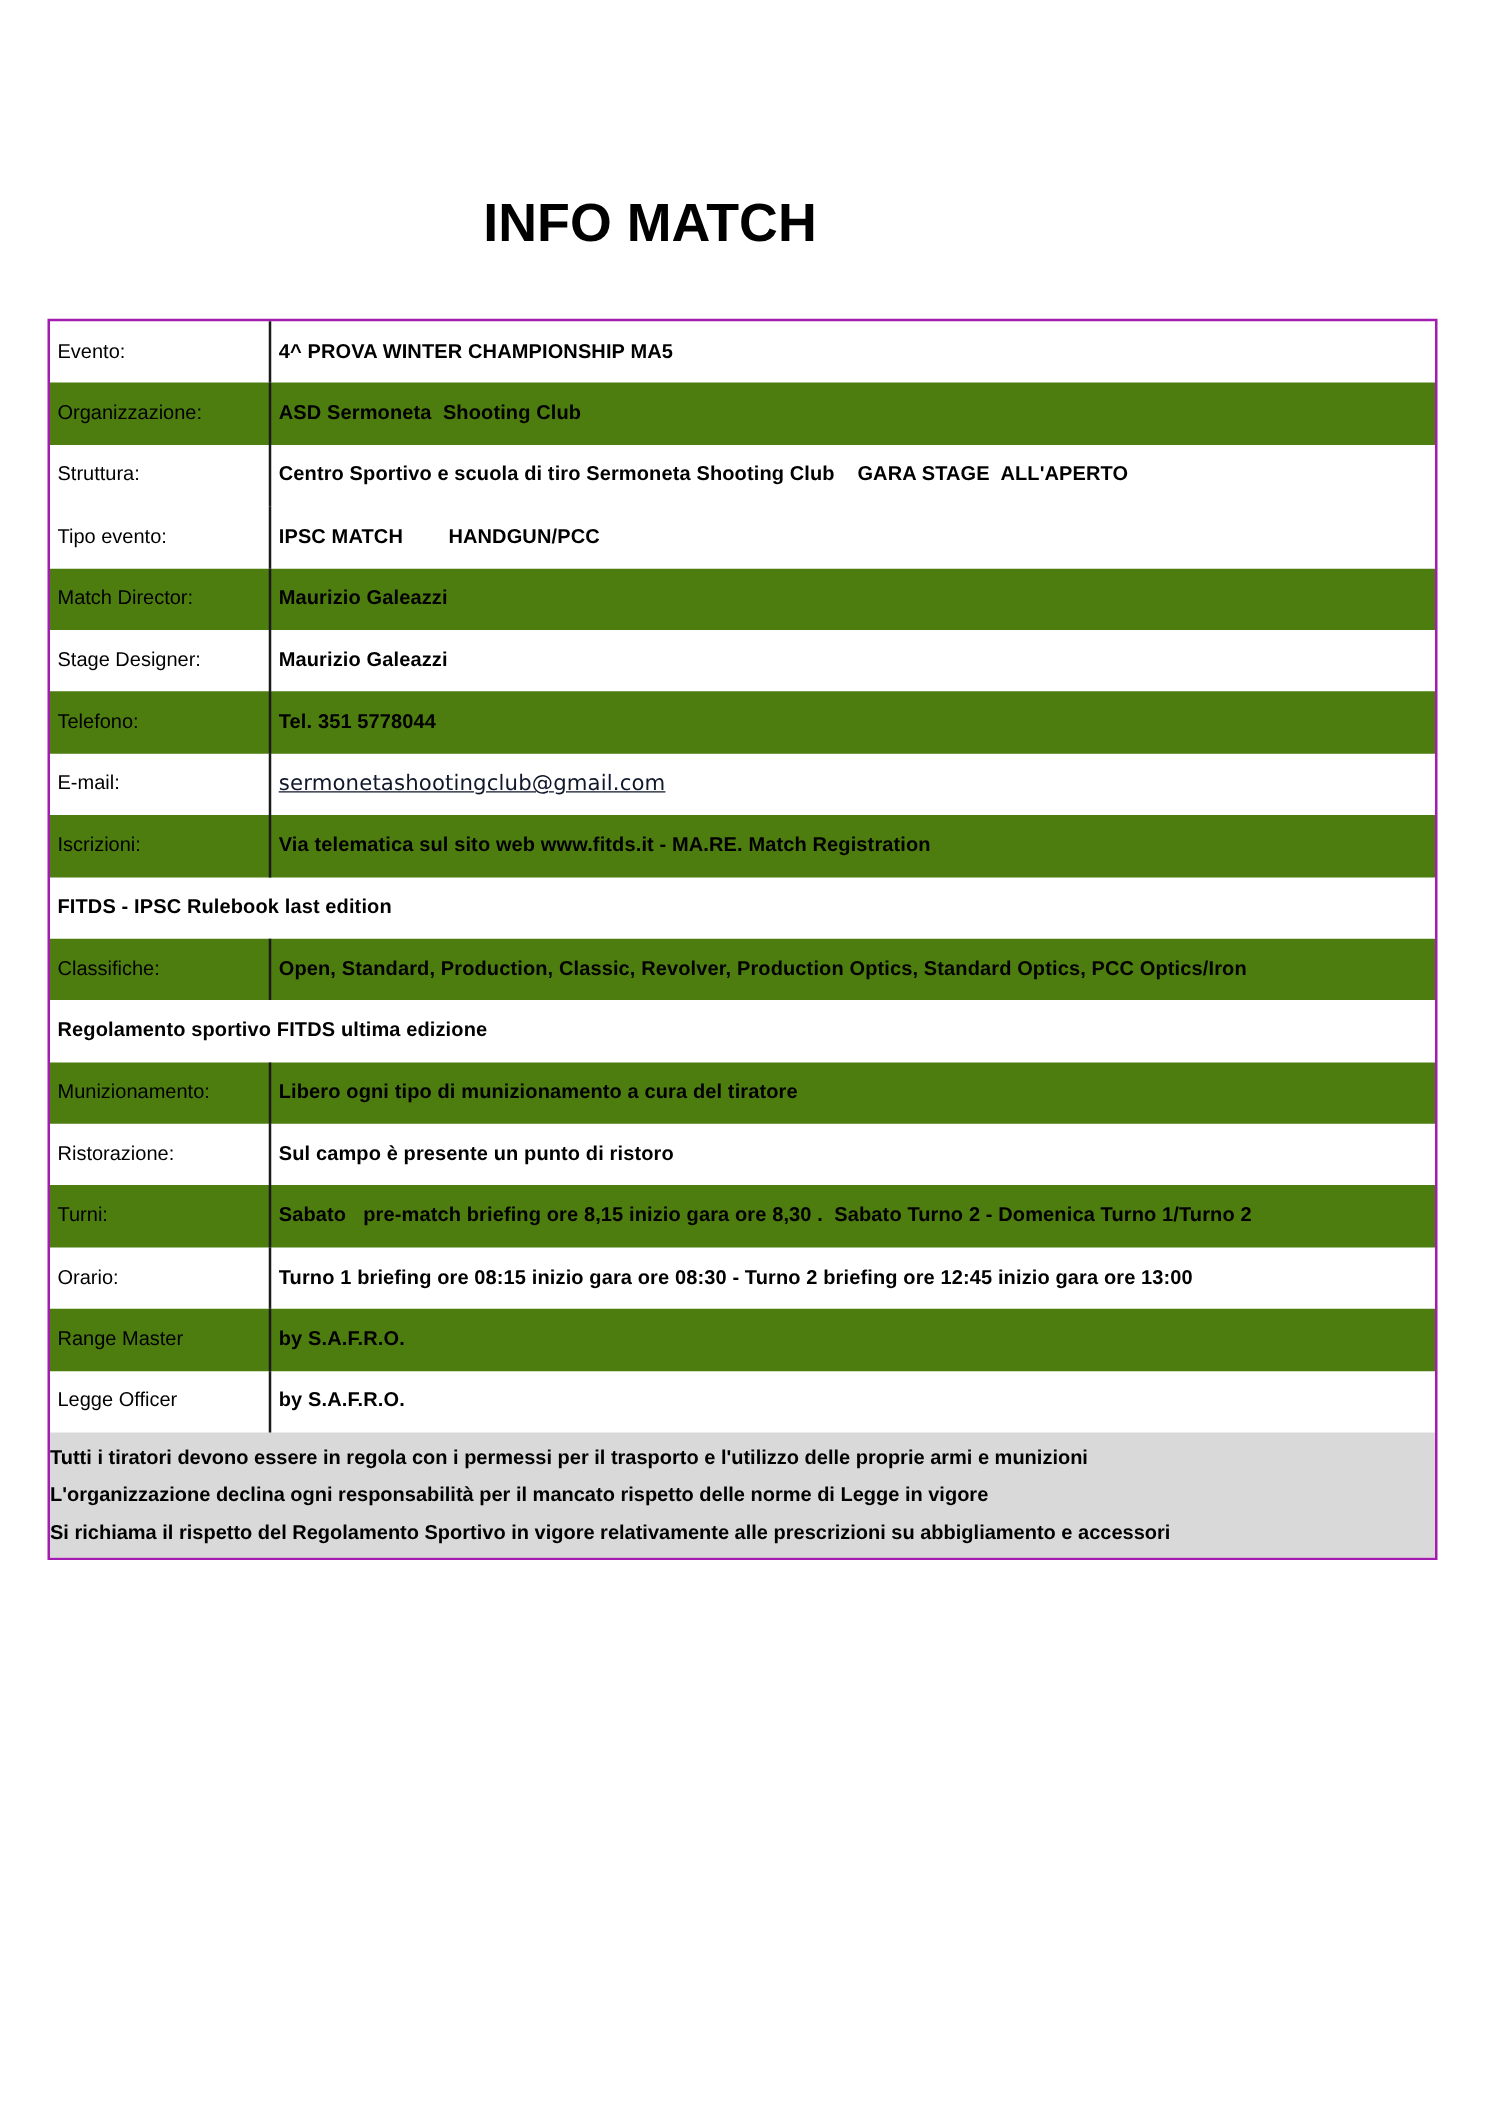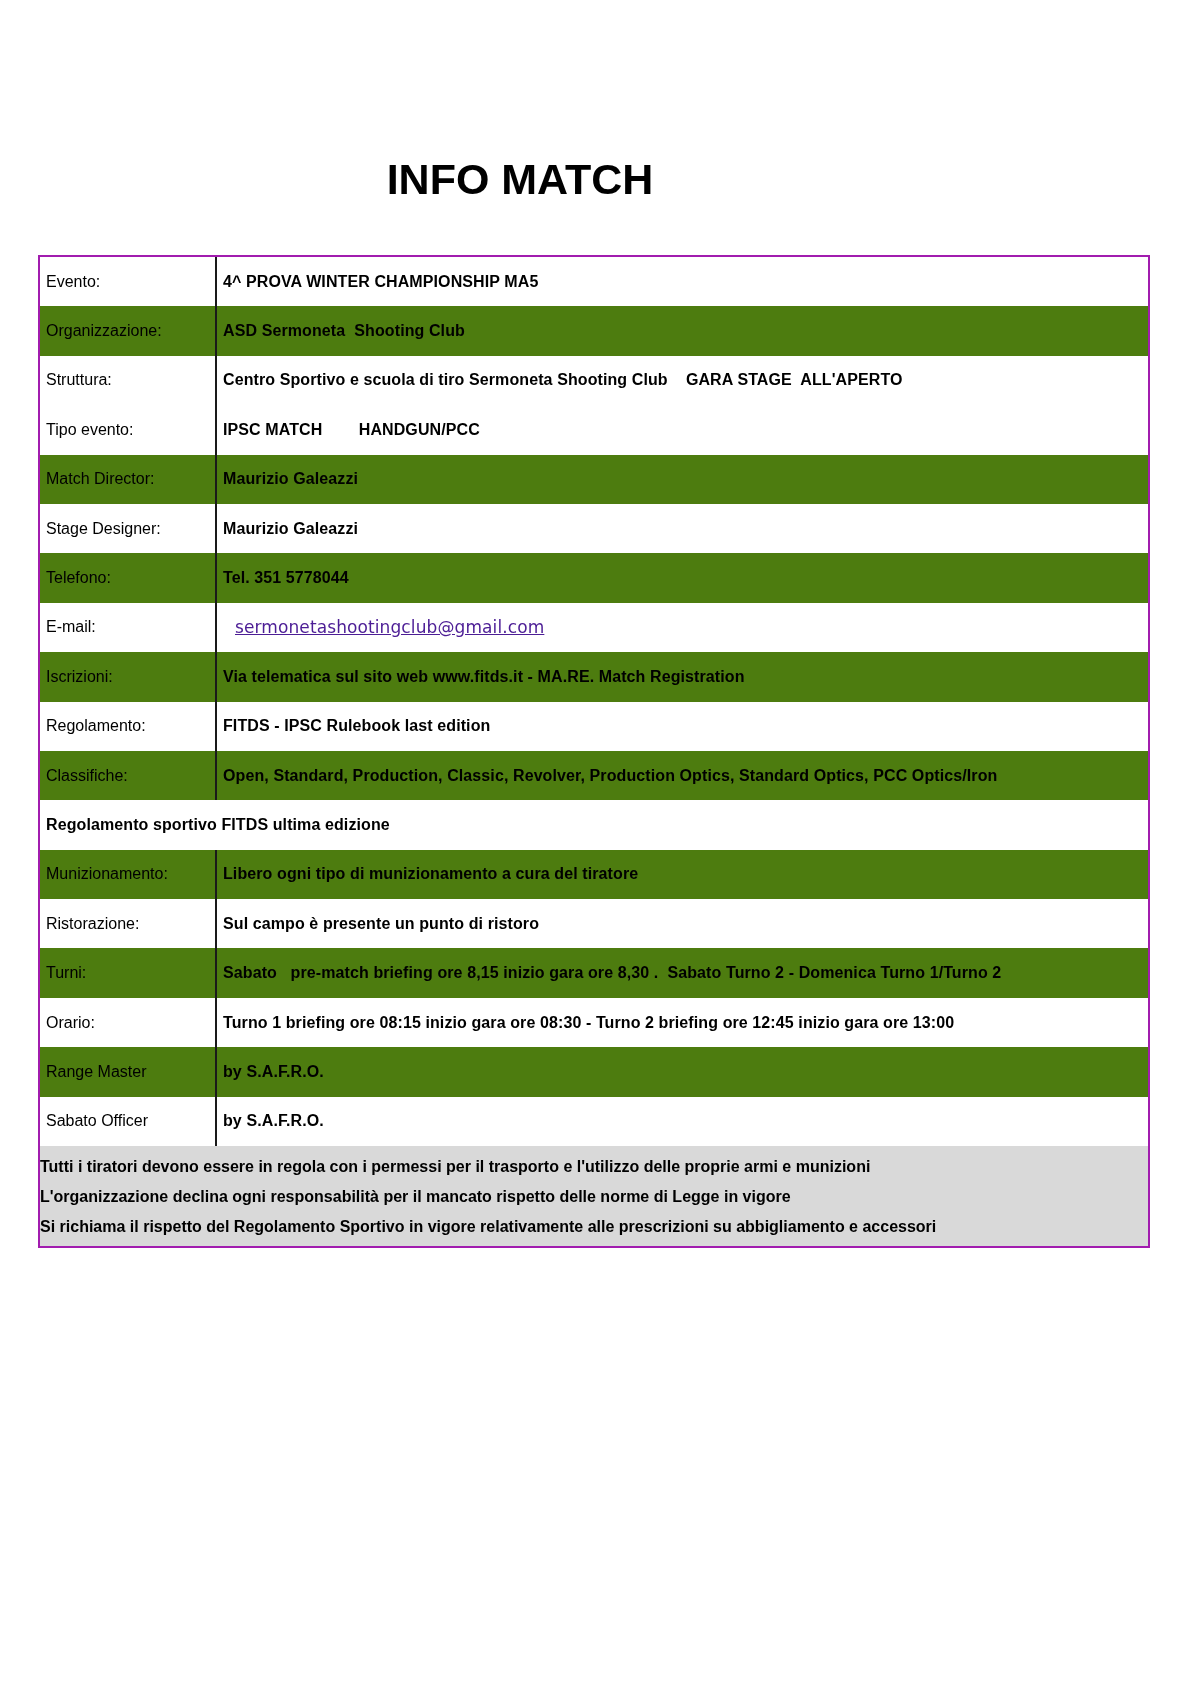--- a/index.html
+++ b/index.html
@@ -3,21 +3,21 @@
 <meta charset="utf-8">
 <style>
   html, body { margin: 0; padding: 0; background: #ffffff; }
   body { width: 1190px; height: 1684px; position: relative; overflow: hidden; font-family: "Liberation Sans", sans-serif; color: #000; }
   .title { position: absolute; top: 155px; left: 0; width: 1040px; text-align: center; font-weight: bold; font-size: 43px; letter-spacing: 0px; }
   .table { position: absolute; left: 38px; top: 255px; width: 1108px; border: 2px solid #a21caf; box-sizing: content-box; }
   .row { display: flex; height: 49.4px; align-items: center; }
   .row.gray { background: #4d7c0f; align-items: center; }
   .label { width: 175px; padding-left: 6px; font-size: 16px; height: 100%; display: flex; align-items: center; border-right: 2px solid #1a1a1a; box-sizing: border-box; flex: 0 0 177px; }
   .value { padding-left: 6px; font-size: 16px; font-weight: bold; letter-spacing: 0.1px; white-space: nowrap; }
-  .value.link { font-weight: normal; font-size: 19px; color: #4c1d95; text-decoration: underline; font-family: "DejaVu Sans", sans-serif; font-size: 17px; margin-left: 12px; }
+  .value.link { font-weight: normal; font-size: 19px; color: #0f172a; text-decoration: underline; font-family: "DejaVu Sans", sans-serif; font-size: 17px; }
   .footer { background: #d9d9d9; padding: 6px 0 4px 0; text-align: left; }
   .footer div { font-size: 16px; font-weight: bold; line-height: 30px; }
 </style>
 </head>
 <body>
 
 <div class="title">INFO MATCH</div>
 
 <div class="table">
   <div class="row">
@@ -50,21 +50,20 @@
   </div>
   <div class="row">
     <div class="label">E-mail:</div>
     <a class="value link">sermonetashootingclub@gmail.com</a>
   </div>
   <div class="row gray">
     <div class="label">Iscrizioni:</div>
     <div class="value">Via telematica sul sito web www.fitds.it - MA.RE. Match Registration</div>
   </div>
   <div class="row">
-    <div class="label">Regolamento:</div>
     <div class="value">FITDS - IPSC Rulebook last edition</div>
   </div>
   <div class="row gray">
     <div class="label">Classifiche:</div>
     <div class="value">Open, Standard, Production, Classic, Revolver, Production Optics, Standard Optics, PCC Optics/Iron</div>
   </div>
   <div class="row">
     <div class="value">Regolamento sportivo FITDS ultima edizione</div>
   </div>
   <div class="row gray">
@@ -81,21 +80,21 @@
   </div>
   <div class="row">
     <div class="label">Orario:</div>
     <div class="value">Turno 1 briefing ore 08:15 inizio gara ore 08:30 - Turno 2 briefing ore 12:45 inizio gara ore 13:00</div>
   </div>
   <div class="row gray">
     <div class="label">Range Master</div>
     <div class="value">by S.A.F.R.O.</div>
   </div>
   <div class="row">
-    <div class="label">Sabato Officer</div>
+    <div class="label">Legge Officer</div>
     <div class="value">by S.A.F.R.O.</div>
   </div>
   <div class="footer">
     <div>Tutti i tiratori devono essere in regola con i permessi per il trasporto e l'utilizzo delle proprie armi e munizioni</div>
     <div>L'organizzazione declina ogni responsabilità per il mancato rispetto delle norme di Legge in vigore</div>
     <div>Si richiama il rispetto del Regolamento Sportivo in vigore relativamente alle prescrizioni su abbigliamento e accessori</div>
   </div>
 </div>
 
 </body></html>

